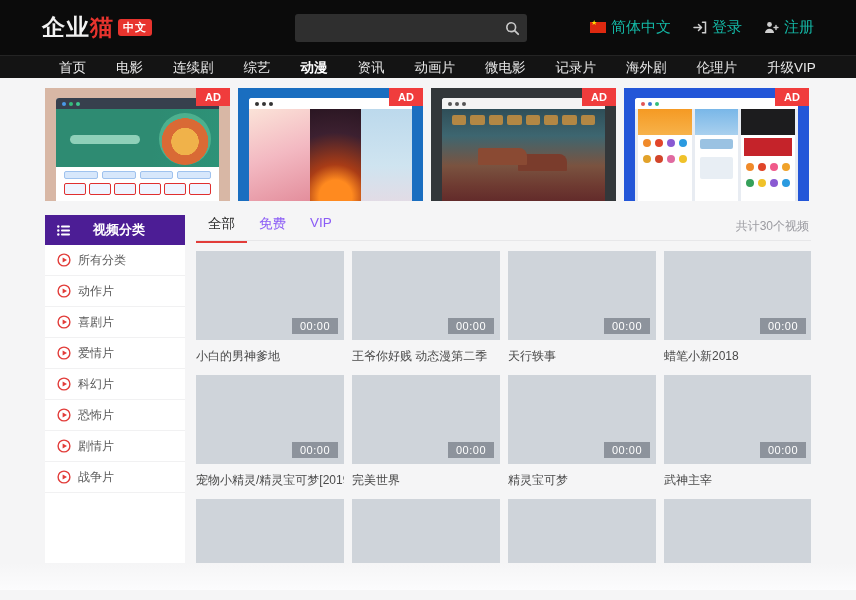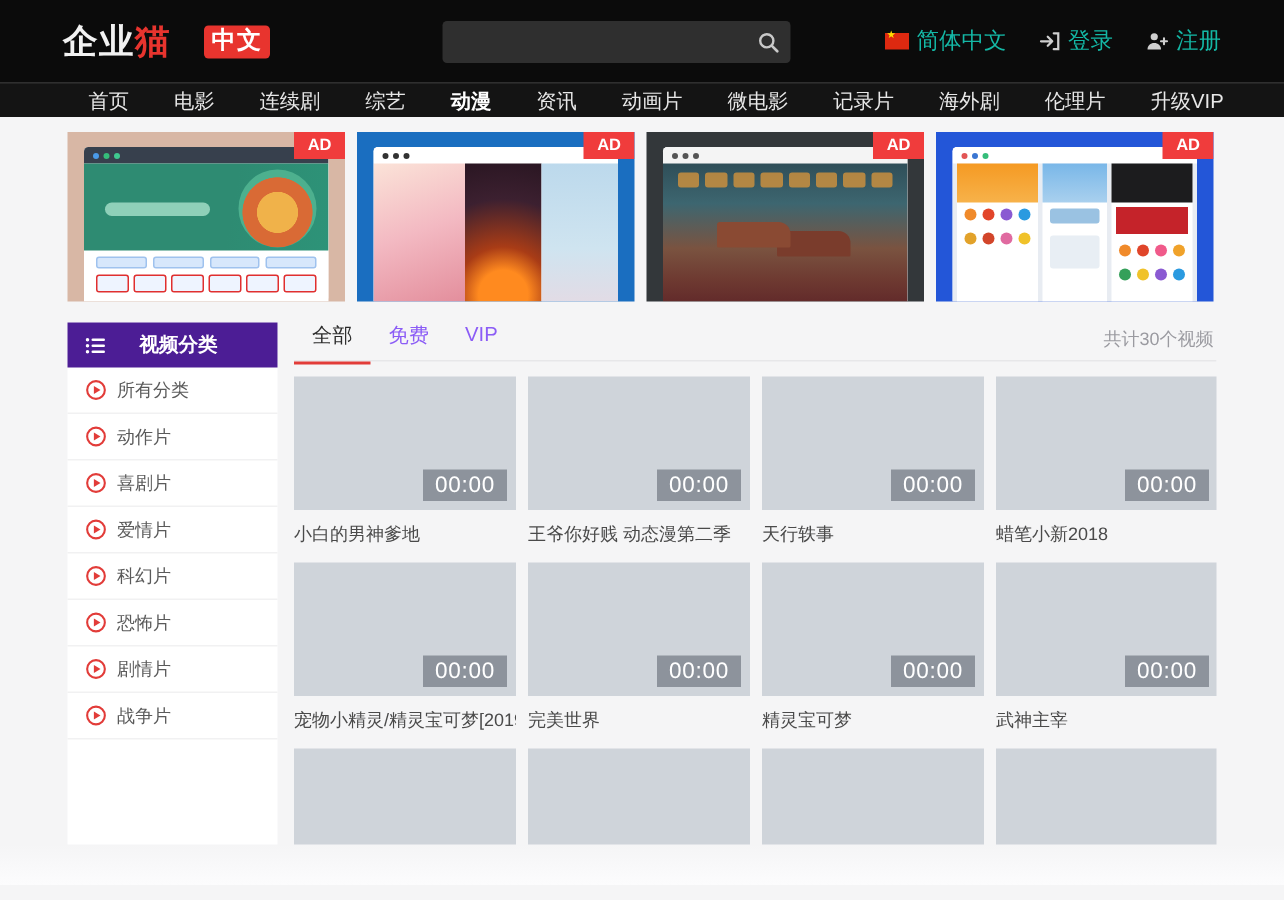--- a/index.html
+++ b/index.html
@@ -5,21 +5,21 @@
   * { margin:0; padding:0; box-sizing:border-box; }
   html,body { width:856px; height:600px; overflow:hidden; background:#f5f5f6;
     font-family:"Liberation Sans","DejaVu Sans",sans-serif; }
   .page { width:856px; height:600px; position:relative; }
 
   
   .topbar { height:55px; background:#0b0b0b; display:flex; align-items:center; position:relative; }
   .logo { margin-left:42px; display:flex; align-items:center; font-size:23px; font-weight:bold; letter-spacing:1px; }
   .logo .l1 { color:#f2f2f2; }
   .logo .l2 { color:#e8342e; }
-  .logo-badge { margin-left:22px; background:#e8342e; color:#fff; font-size:16px; font-weight:bold;
+  .logo-badge { margin-left:4px; background:#e8342e; color:#fff; font-size:11px; font-weight:bold;
     padding:3px 5px; border-radius:3px; line-height:1; }
   .searchwrap { position:absolute; left:295px; top:14px; width:232px; height:28px;
     background:#2f2f2f; border-radius:3px; display:flex; align-items:center; }
   .searchwrap input { flex:1; background:transparent; border:none; outline:none; color:#ddd;
     font-size:12px; padding:0 10px; height:100%; }
   .search-btn { width:30px; height:100%; display:flex; align-items:center; justify-content:center;
     cursor:pointer; background:transparent; border:none; }
   .top-right { position:absolute; right:42px; top:0; height:55px; display:flex; align-items:center; gap:22px; }
   .top-link { display:flex; align-items:center; gap:5px; color:#14b8a6; font-size:15px; cursor:pointer; }
   .flag { width:16px; height:11px; background:#de2910; position:relative; display:inline-block; }
@@ -90,21 +90,21 @@
   .content { flex:1; height:348px; overflow:hidden; }
   .tabbar { height:26px; border-bottom:1px solid #e7e7e9; display:flex; align-items:flex-start; position:relative; }
   .tab { font-size:13.5px; color:#8b5cf6; padding:0 12px 8px; cursor:pointer; border-bottom:2px solid transparent; }
   .tab.active { color:#2b2b2b; border-bottom-color:#e23c39; }
   .total { position:absolute; right:2px; top:3px; font-size:12px; color:#9a9aa0; }
 
   .grid { margin-top:10px; display:grid; grid-template-columns:repeat(4,148px); gap:12px 8px; }
   .video-card { cursor:pointer; }
   .thumb { width:148px; height:89px; background:#cfd4da; position:relative; }
   .duration { position:absolute; right:6px; bottom:6px; background:#8d939c; color:#fff;
-    font-size:15px; padding:2px 8px; letter-spacing:.5px; }
+    font-size:11px; padding:2px 8px; letter-spacing:.5px; }
   .vtitle { margin-top:8px; font-size:12px; color:#4a4a4a; height:15px; overflow:hidden; white-space:nowrap; }
 
   .footer-strip { height:27px; background:linear-gradient(180deg,#f5f5f6,#fcfcfd); }
   svg { display:block; }
 </style>
 </head>
 <body>
 
 <div class="page">
 

